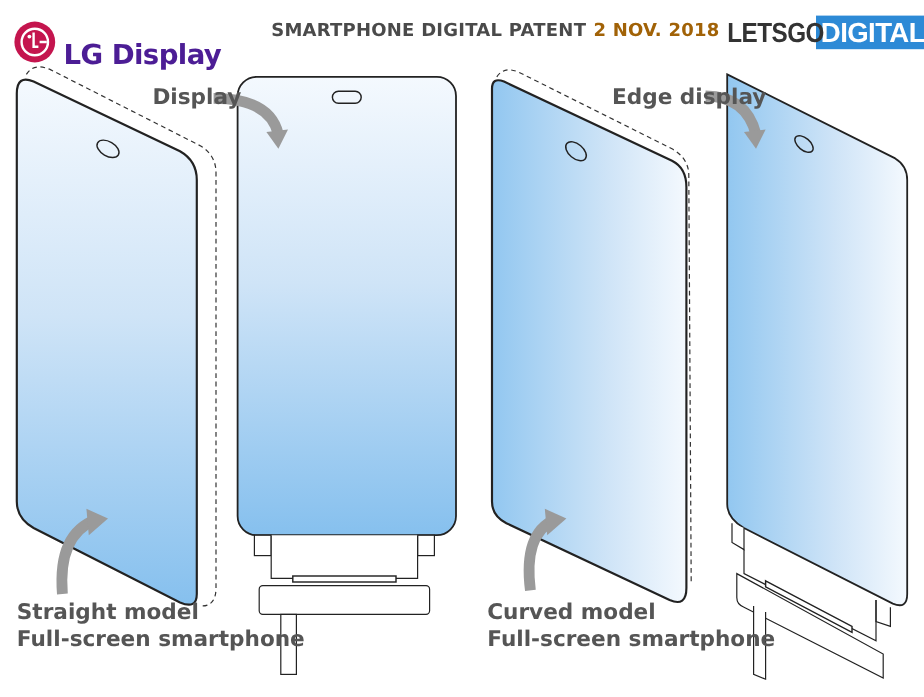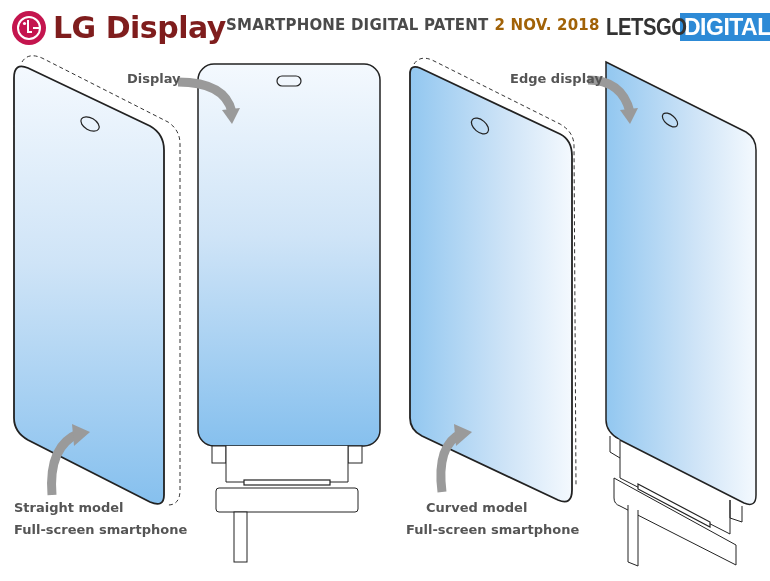--- a/index.html
+++ b/index.html
@@ -1,26 +1,26 @@
 <!DOCTYPE html>
 <html><head>
 <meta charset="utf-8">
 <style>
   html, body { margin:0; padding:0; background:#ffffff; }
   body { width:770px; height:581px; position:relative; overflow:hidden; font-family:"DejaVu Sans", sans-serif; }
   .header { position:absolute; left:0; top:0; width:770px; height:50px; }
   .lg-logo { position:absolute; left:12px; top:10px; display:flex; align-items:center; }
   .lg-circle { width:34px; height:34px; border-radius:50%; background:#c4154e; position:relative; }
-  .lg-text { margin-left:7px; font-size:30px; font-weight:bold; color:#7f1d1d; letter-spacing:-0.5px; }
+  .lg-text { margin-left:7px; font-size:23px; font-weight:bold; color:#4c1d95; letter-spacing:-0.5px;margin-top:23px; }
   .patent-title { position:absolute; left:226px; top:16px; font-size:15px; font-weight:bold; color:#4a4a4a; letter-spacing:0.2px; }
   .patent-date { color:#a16207; margin-left:6px;text-align:right; }
   .brand { position:absolute; left:606px; top:13px; display:flex; align-items:center; height:28px; }
   .brand-a { font-family:"Liberation Sans", sans-serif; font-weight:bold; font-size:23px; color:#333; letter-spacing:-0.5px; transform:scaleX(0.88); transform-origin:left; display:inline-block; width:74px; }
   .brand-b { font-family:"Liberation Sans", sans-serif; font-weight:bold; font-size:23px; color:#fff; background:#2d8ad6; padding:0 4px; letter-spacing:-0.5px; height:28px; line-height:28px; }
-  .label { position:absolute; font-size:13px; font-weight:bold; color:#555; white-space:nowrap; }
+  .label { position:absolute; font-size:18px; font-weight:bold; color:#555; white-space:nowrap; }
   svg.draw { position:absolute; left:0; top:0; }
 </style>
 </head>
 <body>
 
 <div class="header">
   <div class="lg-logo">
     <div class="lg-circle">
       <svg width="34" height="34" viewBox="0 0 34 34">
         <circle cx="17" cy="17" r="11" fill="none" stroke="#fff" stroke-width="2"></circle>
@@ -103,14 +103,14 @@
     <path d="M614 478 L614 498 Q614 504 620 506 L736 565 L736 545 Z" fill="#fff" stroke="#222" stroke-width="1"></path>
     <path d="M628 505 L628 562 L638 566 L638 510" fill="#fff" stroke="#222" stroke-width="1"></path>
   </g>
 </svg>
 
 <div class="label" style="left:127px;top:71px;">Display</div>
 <div class="label" style="left:510px;top:71px;">Edge display</div>
 
 <div class="label" style="left:14px;top:500px;">Straight model</div>
 <div class="label" style="left:14px;top:522px;">Full-screen smartphone</div>
-<div class="label" style="left:406px;top:500px;margin-left:20px;">Curved model</div>
+<div class="label" style="left:406px;top:500px;">Curved model</div>
 <div class="label" style="left:406px;top:522px;">Full-screen smartphone</div>
 
 </body></html>

